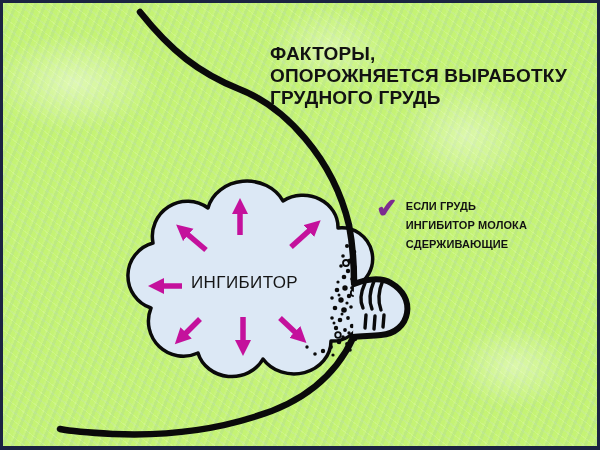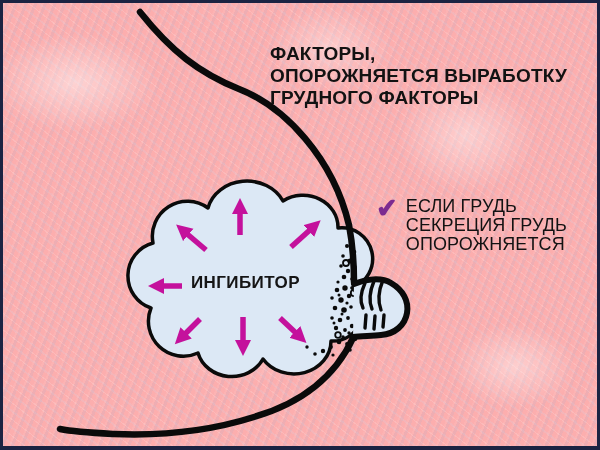--- a/index.html
+++ b/index.html
@@ -1,21 +1,21 @@
 <!DOCTYPE html>
 <html><head>
 <meta charset="utf-8">
 <style>
   html,body{margin:0;padding:0;background:#888;}
   .stage{
     position:relative;
     width:600px;height:450px;
     box-sizing:border-box;
     overflow:hidden;
-    background-color:#fca5a5;
+    background-color:#bef264;
     border:3px solid #1b2342;
     border-bottom-width:4px;
     font-family:"Liberation Sans", sans-serif;
   }
   .stage::before{
     content:"";
     position:absolute;inset:0;
     pointer-events:none;
     z-index:0;
     background-image:
@@ -28,34 +28,34 @@
       repeating-linear-gradient(38deg, rgba(255,255,255,.14) 0 1px, transparent 1px 6px, rgba(198,215,238,.16) 6px 8px, transparent 8px 13px);
   }
   .art{position:absolute;left:0;top:0;z-index:1;}
   .title{
     position:absolute;left:267px;top:40px;z-index:2;
     color:#121212;font-weight:bold;font-size:19px;line-height:22px;
     letter-spacing:.2px;white-space:nowrap;
   }
   .inhibitor-label{
     position:absolute;left:188px;top:270px;z-index:2;
-    color:#151515;font-weight:bold;font-size:17px;letter-spacing:.4px;
+    color:#151515;font-weight:normal;font-size:17px;letter-spacing:.4px;
     white-space:nowrap;
   }
   .bullet{
     position:absolute;left:373px;top:194px;z-index:2;
     display:flex;align-items:flex-start;
   }
   .check{
     color:#7c2b90;font-size:26px;line-height:22px;font-weight:bold;
     margin-right:8px;
     transform:rotate(-4deg);
   }
   .bullet-text{
-    color:#121212;font-weight:normal;font-size:18px;line-height:19px;
+    color:#121212;font-weight:bold;font-size:11px;line-height:19px;
     letter-spacing:.1px;white-space:nowrap;
   }
 </style>
 </head>
 <body>
 
 <div class="stage">
 
   <svg class="art" width="600" height="450" viewBox="0 0 600 450">
     <defs>
@@ -144,27 +144,27 @@
         <path d="M363,312 L362,325"></path>
         <path d="M372,313 L371,326"></path>
         <path d="M381,312 L380,324"></path>
       </g>
     </g>
   </svg>
 
   <div class="title">
     <div>ФАКТОРЫ,</div>
     <div>ОПОРОЖНЯЕТСЯ ВЫРАБОТКУ</div>
-    <div>ГРУДНОГО ФАКТОРЫ</div>
+    <div>ГРУДНОГО ГРУДЬ</div>
   </div>
 
   <div class="inhibitor-label">ИНГИБИТОР</div>
 
   <div class="bullet">
     <span class="check">✔</span>
     <div class="bullet-text">
       <div>ЕСЛИ ГРУДЬ</div>
-      <div>СЕКРЕЦИЯ ГРУДЬ</div>
-      <div>ОПОРОЖНЯЕТСЯ</div>
+      <div>ИНГИБИТОР МОЛОКА</div>
+      <div>СДЕРЖИВАЮЩИЕ</div>
     </div>
   </div>
 
 </div>
 
 </body></html>

